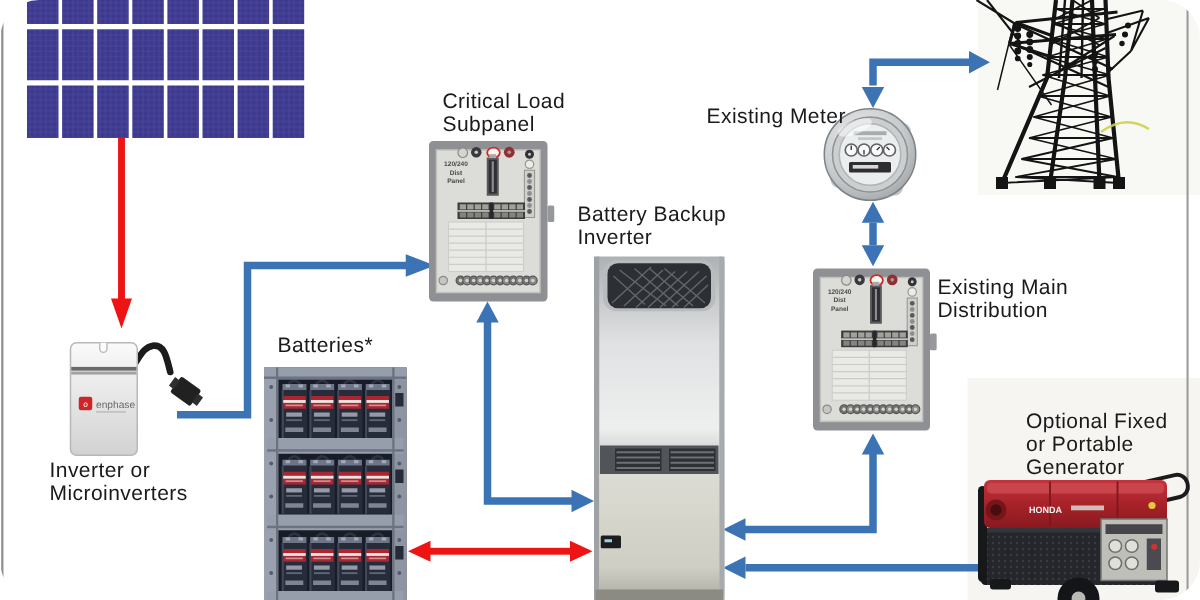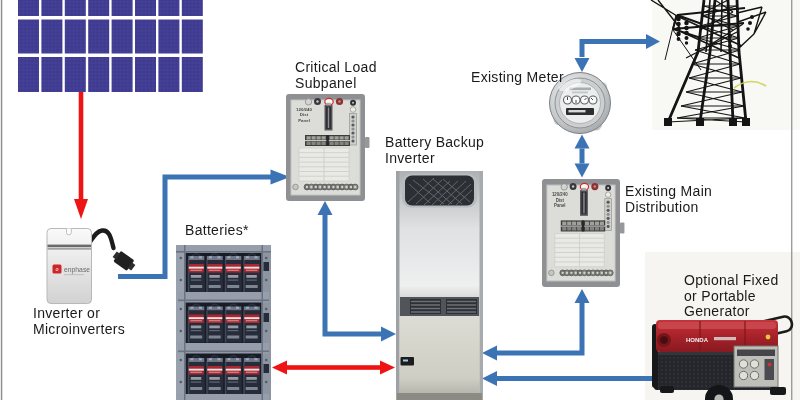--- a/index.html
+++ b/index.html
@@ -1,16 +1,16 @@
 <!DOCTYPE html>
 <html><head>
 <meta charset="utf-8">
 <style>
 html,body{margin:0;padding:0;background:#fff;}
-#stage{position:relative;width:800px;height:400px;overflow:hidden;font-family:"Liberation Sans",sans-serif;}
+#stage{position:relative;width:800px;height:400px;overflow:hidden;font-family:"Liberation Sans",sans-serif;border-radius:26px;}
 </style>
 </head>
 <body>
 <div id="stage">
 <svg width="800" height="400" viewBox="0 0 800 400">
 <defs>
   <linearGradient id="invbody" x1="0" y1="0" x2="0" y2="1">
     <stop offset="0" stop-color="#aeb1b3"></stop>
     <stop offset="0.25" stop-color="#dfe1e2"></stop>
     <stop offset="0.5" stop-color="#eef0f0"></stop>

